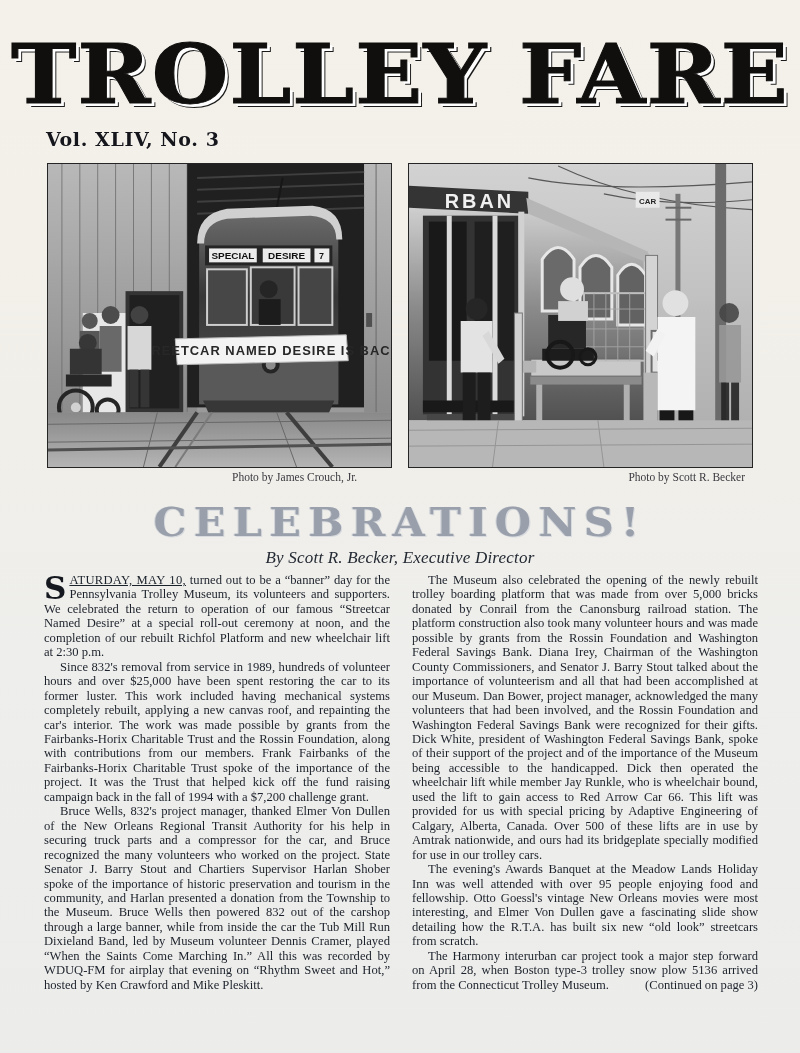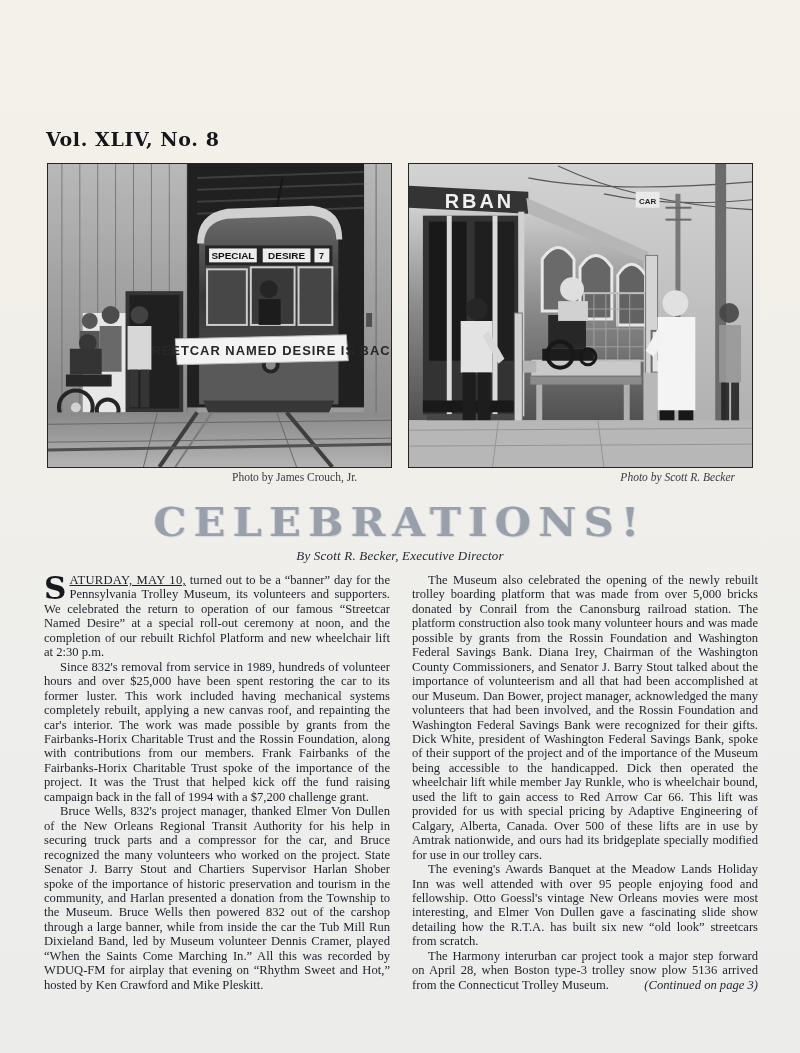--- a/index.html
+++ b/index.html
@@ -50,35 +50,35 @@
     background:#8e8e8e;border:1px solid #2a2a2a;box-sizing:border-box;
     filter:grayscale(100%) contrast(106%);
   }
   .photo svg{display:block;width:100%;height:100%;}
   .captions{
     position:absolute;left:47px;top:471px;width:706px;height:18px;
     display:flex;justify-content:space-between;
     font-family:"Liberation Serif",serif;font-size:11.5px;color:#3a3a40;gap:24px;
   }
   .cap-l{margin-left:185px;}
-  .cap-r{margin-right:18px;font-style:italic;}
+  .cap-r{margin-right:8px;}
   
   .headline{
     position:absolute;left:0;right:0;top:498px;text-align:center;
     font-family:"DejaVu Serif",serif;font-weight:700;
     font-size:40px;letter-spacing:7px;
     color:#9aa0ab;
     text-shadow:1px 1px 0 #d7dade, -1px 0 0 #cfd3d8;
     transform:scaleX(1.04);
     white-space:nowrap;
   }
   .byline{
     position:absolute;left:0;right:0;top:548px;text-align:center;
     font-family:"Liberation Serif",serif;font-style:italic;
-    font-size:13px;color:#242a33;letter-spacing:.2px;
+    font-size:17px;color:#242a33;letter-spacing:.2px;
   }
   
   .cols{
     position:absolute;left:44px;top:573px;width:714px;height:440px;
     display:flex;justify-content:space-between;
   }
   .col{width:346px;}
   .col p{
     margin:0;
     font-family:"Liberation Serif",serif;
@@ -94,30 +94,33 @@
   .dropcap{
     float:left;
     font-family:"DejaVu Serif",serif;
     font-weight:700;
     font-size:31px;
     line-height:26px;
     padding:2px 3px 0 0;
     color:#15191f;
   }
   .smallcaps{font-variant:small-caps;letter-spacing:.3px;text-decoration:underline;}
-  .contd{font-style:italic;}
+  .contd{}
 </style>
 </head>
 <body>
 
 <div class="page">
 
+  <div class="masthead">
+    <div class="mast-title">TROLLEY FARE</div>
+  </div>
 
   <div class="volbar">
-    <span>Vol. XLIV, No. 8</span>
+    <span>Vol. XLIV, No. 3</span>
   </div>
 
   <div class="photos">
 
     <div class="photo">
       <svg viewBox="0 0 345 305" preserveAspectRatio="none">
         <defs>
           <linearGradient id="wallg" x1="0" y1="0" x2="0" y2="1">
             <stop offset="0" stop-color="#b9b5ad"></stop>
               <stop offset="1" stop-color="#8e8b84"></stop>

